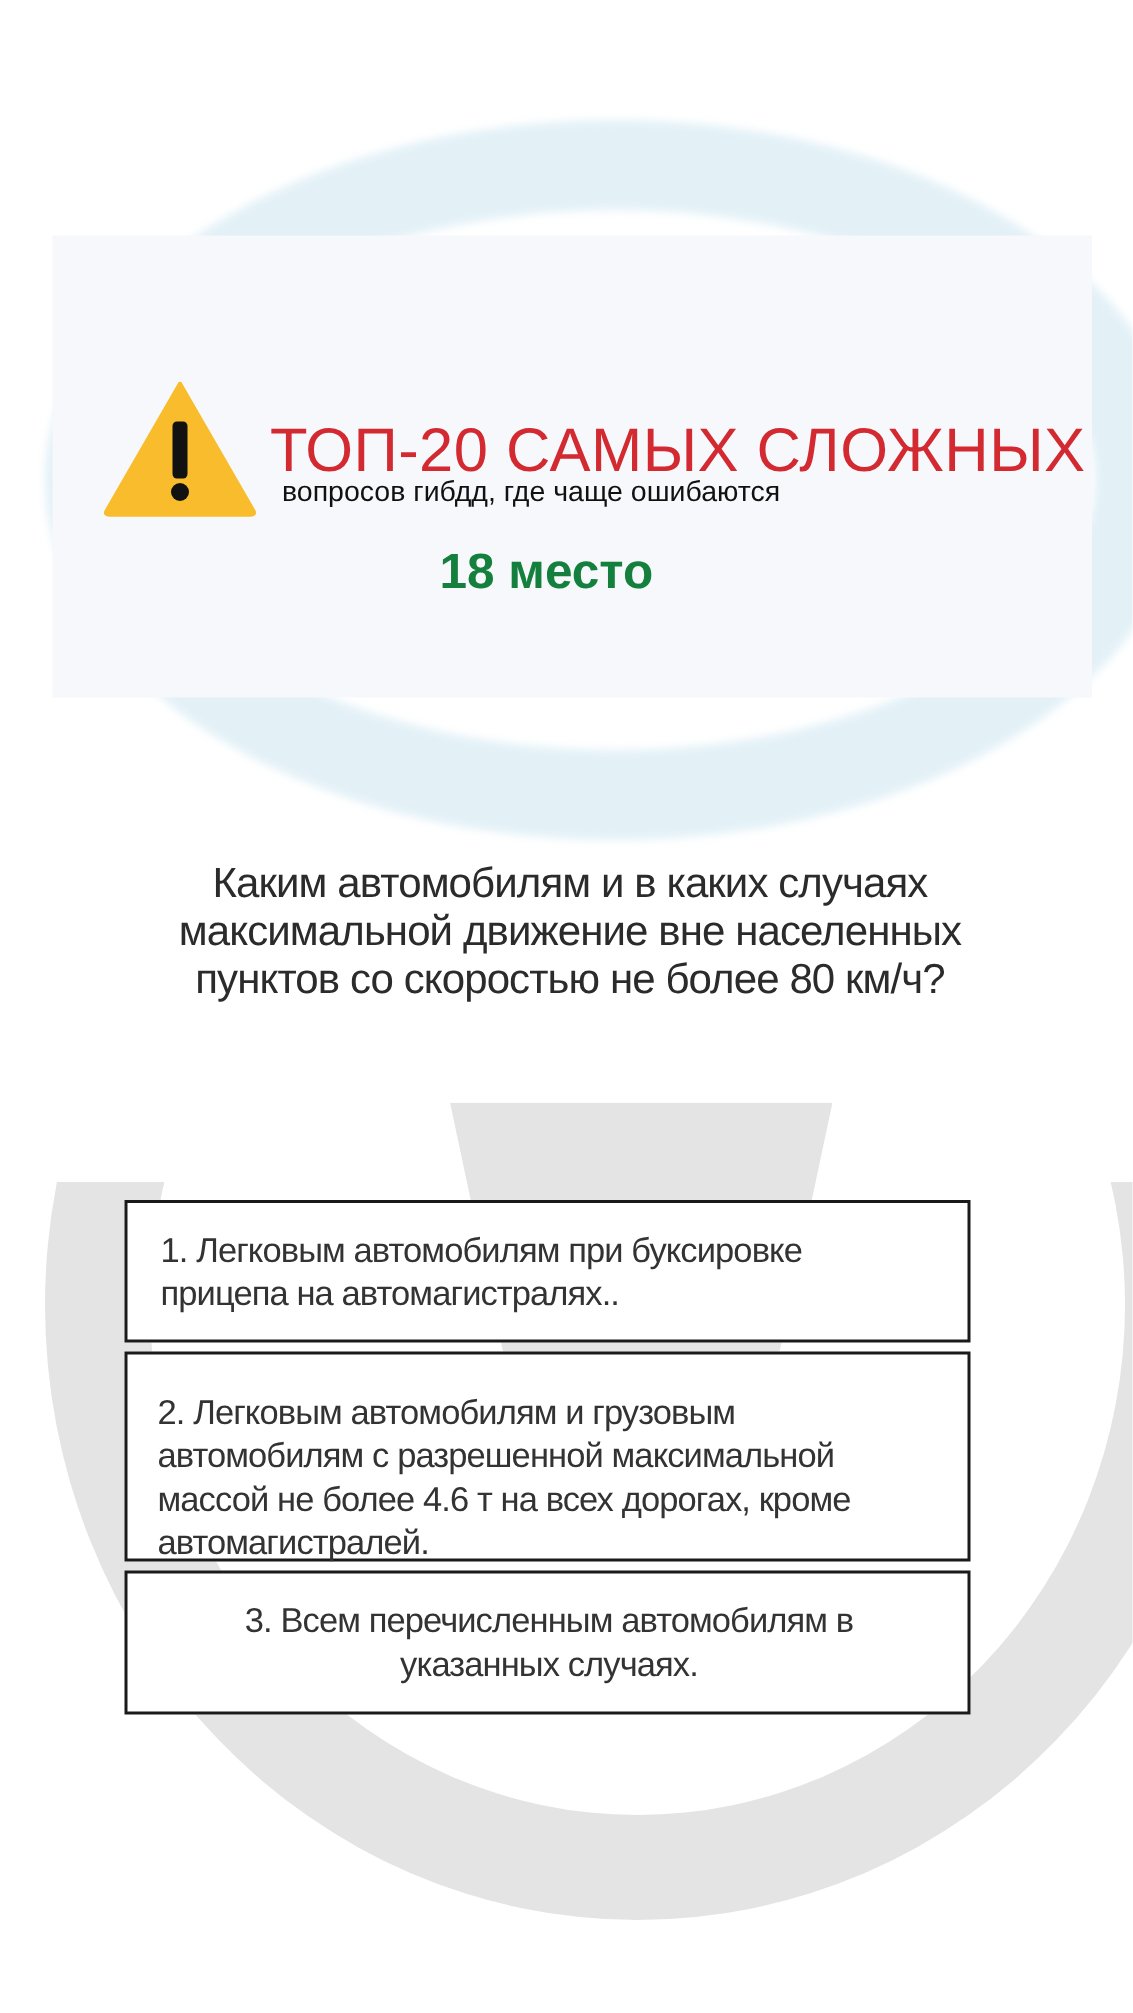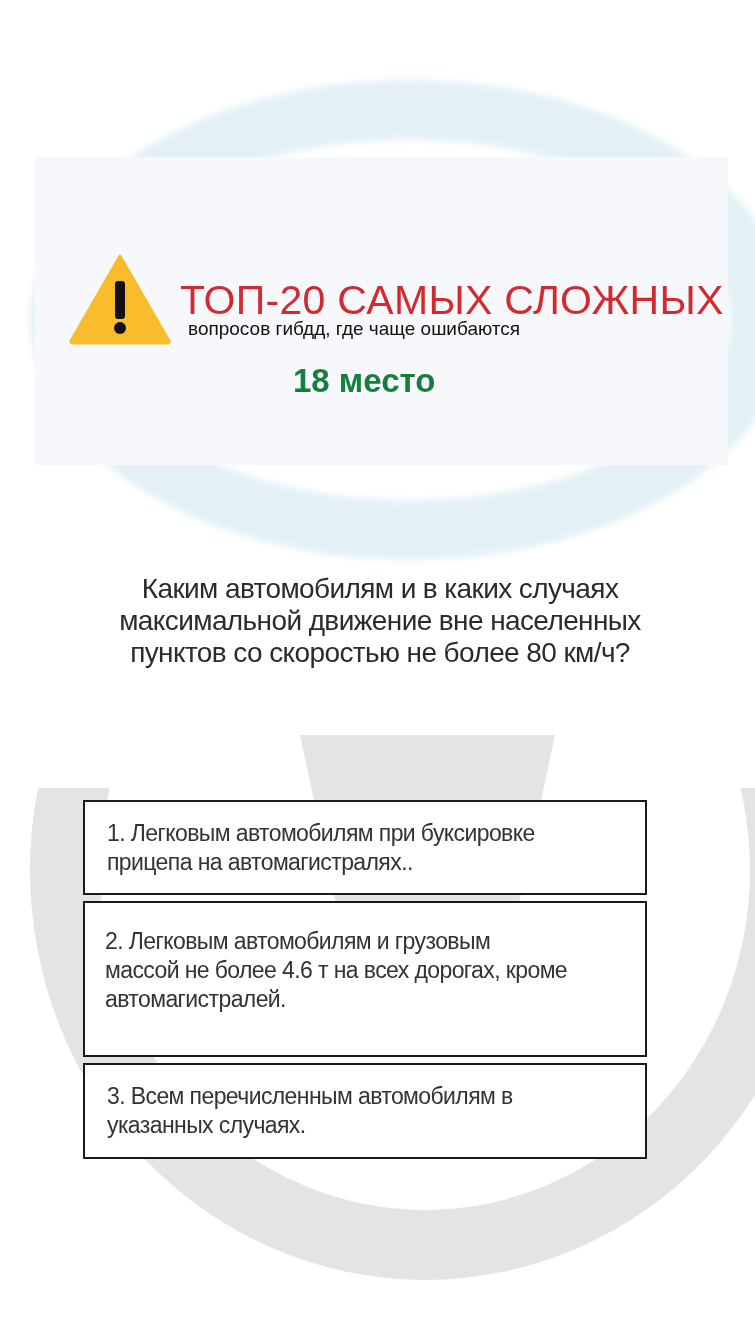--- a/index.html
+++ b/index.html
@@ -54,22 +54,22 @@
     margin-top: 24px;
   }
   .answers { position: absolute; left: 83px; top: 800px; width: 564px; }
   .answer {
     box-sizing: border-box; width: 564px; background: #fff;
     border: 2.5px solid #1a1a1a;
     color: #333; font-size: 23px; line-height: 29px; letter-spacing: -0.6px;
     margin-bottom: 6px;
   }
   .a1 { height: 95px; padding: 17px 20px 0 22px; }
-  .a2 { height: 156px; padding: 24px 4px 0 20px; }
-  .a3 { height: 96px; padding: 17px 20px 0 22px; }
+  .a2 { height: 140px; padding: 24px 4px 0 20px; }
+  .a3 { height: 96px; padding: 17px 20px 0 22px; text-align: center; }
 </style>
 </head>
 <body>
 
 <div class="bg-circle-blue"></div>
 <div class="wheel-ring"></div>
 <div class="wheel-hub"></div>
 
 <div class="header-card">
   <svg class="warn" viewBox="0 0 104 92">
@@ -88,20 +88,21 @@
   <div>пунктов со скоростью не более 80 км/ч?</div>
 </div>
 
 <div class="answers">
   <div class="answer a1">
     <div>1. Легковым автомобилям при буксировке</div>
     <div>прицепа на автомагистралях..</div>
   </div>
   <div class="answer a2">
     <div>2. Легковым автомобилям и грузовым</div>
+    <div>автомобилям с разрешенной максимальной</div>
     <div>массой не более 4.6 т на всех дорогах, кроме</div>
     <div>автомагистралей.</div>
   </div>
   <div class="answer a3">
     <div>3. Всем перечисленным автомобилям в</div>
     <div>указанных случаях.</div>
   </div>
 </div>
 
 </body></html>

